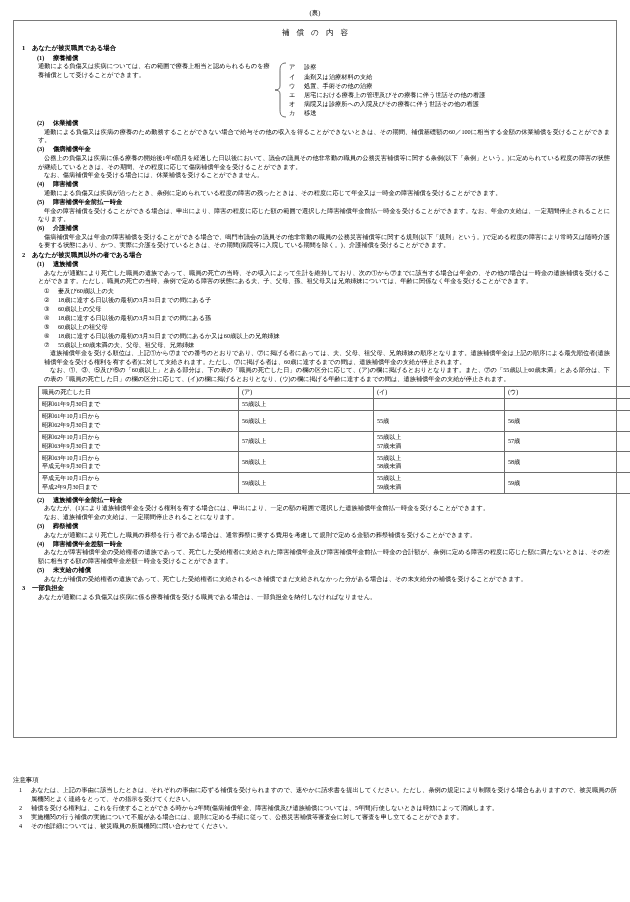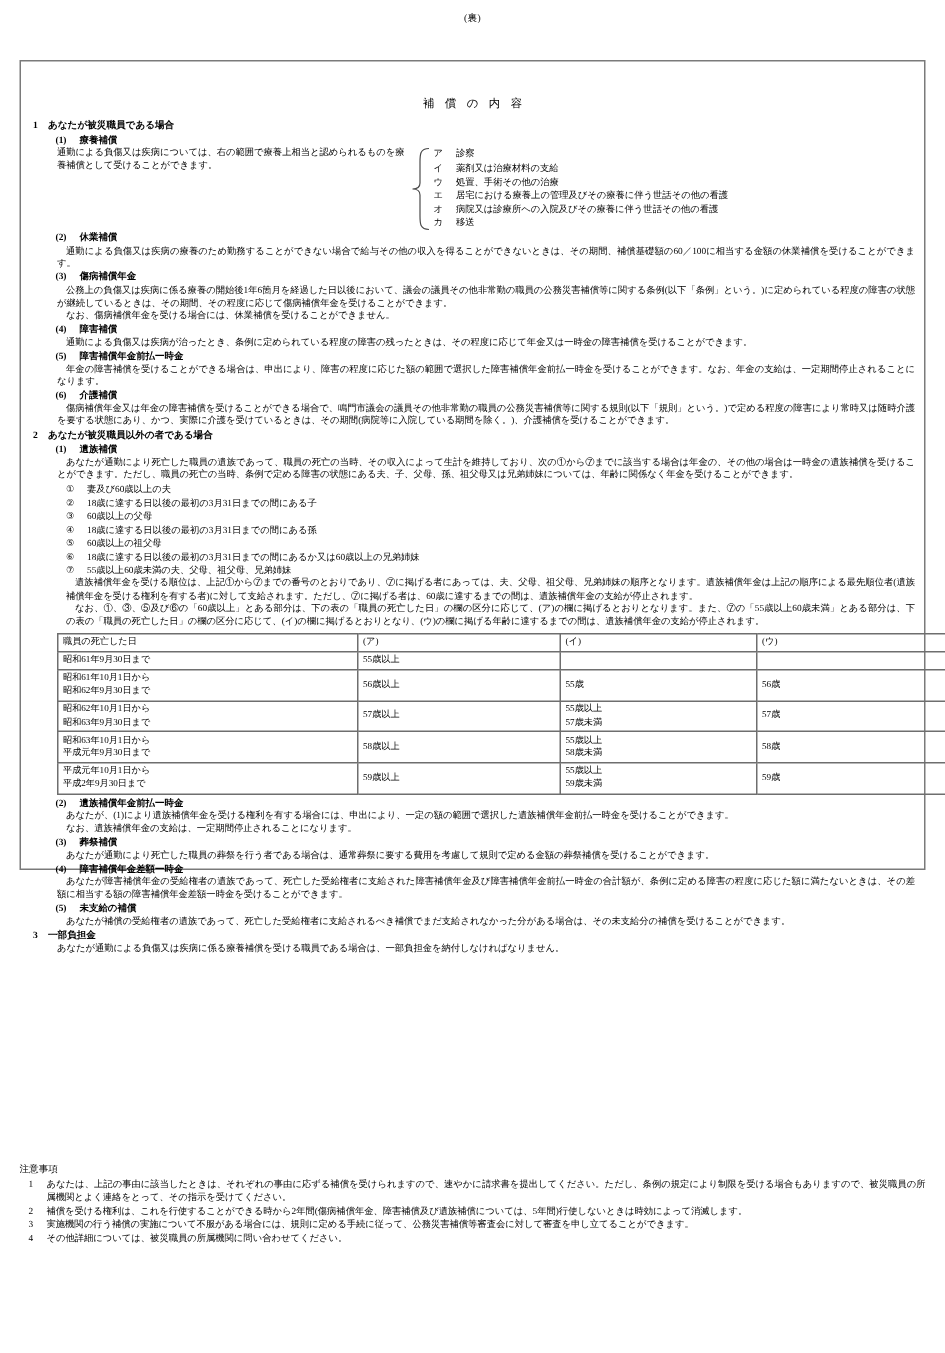--- a/index.html
+++ b/index.html
@@ -32,27 +32,27 @@
     left: 0;
     width: 630px;
     text-align: center;
     font-size: 6.4px;
     letter-spacing: 0.2px;
   }
 
   
   .main-box {
     position: absolute;
-    top: 40px;
+    top: 20px;
     left: 13px;
     width: 604px;
-    height: 540px;
+    height: 718px;
     border: 0.8px solid #7a7a7a;
     box-sizing: border-box;
-    padding: 16px 6px 4px 6px;
+    padding: 0 6px 4px 6px;
   }
 
   .doc-title {
     text-align: center;
     font-size: 7.6px;
     letter-spacing: 7px;
     margin: 7px 0 6px 0;
     padding-left: 7px;
     font-weight: normal;
   }

